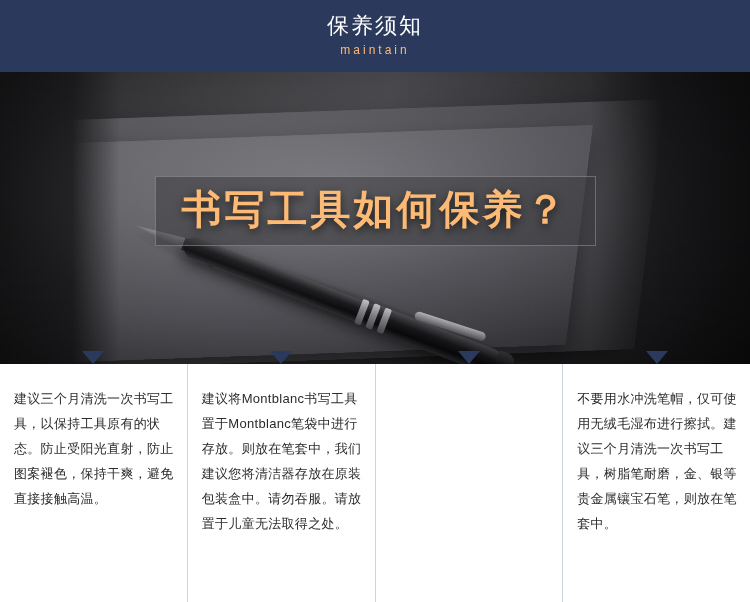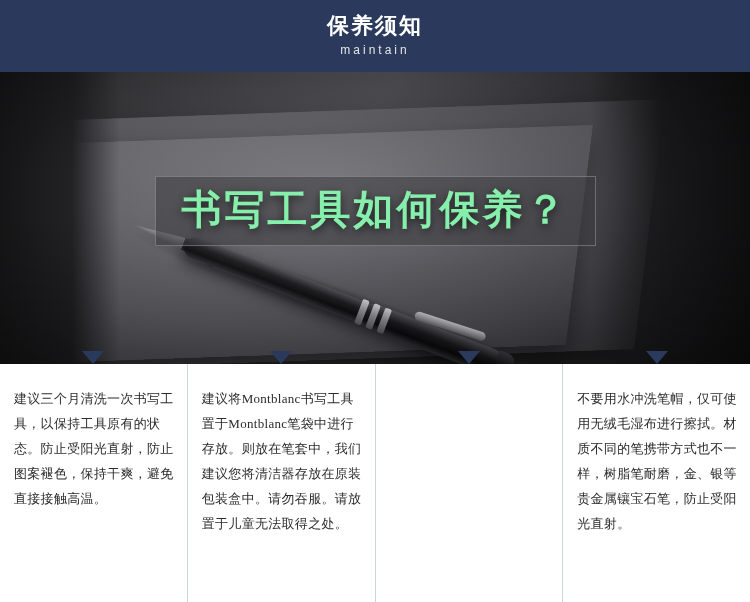--- a/index.html
+++ b/index.html
@@ -26,26 +26,26 @@
     background: #2b3a5c;
     display: flex;
     flex-direction: column;
     align-items: center;
     justify-content: center;
     box-sizing: border-box;
   }
   .banner-title {
     color: #ffffff;
     font-size: 22px;
-    font-weight: bold;
+    font-weight: normal;
     letter-spacing: 2px;
     line-height: 26px;
   }
   .banner-sub {
-    color: #e5e5e5;
+    color: #fdba74;
     font-size: 12px;
     letter-spacing: 3px;
     line-height: 18px;
     margin-top: 2px;
   }
 
   
   .hero {
     position: relative;
     width: 750px;
@@ -189,21 +189,21 @@
     left: 0;
     right: 0;
     top: 104px;
     display: flex;
     justify-content: center;
   }
   .hero-caption {
     padding: 6px 26px 10px 26px;
     background: rgba(60,60,64,.55);
     border: 1px solid rgba(200,200,205,.35);
-    color: #86efac;
+    color: #fdba74;
     font-size: 40px;
     font-weight: bold;
     letter-spacing: 3px;
     line-height: 52px;
     text-shadow: 0 3px 10px rgba(0,0,0,.65);
     white-space: nowrap;
   }
 
   
   .tips {
@@ -213,21 +213,20 @@
     background: #ffffff;
     display: flex;
     box-sizing: border-box;
   }
   .tip {
     position: relative;
     flex: 1 1 0;
     padding: 22px 12px 10px 14px;
     box-sizing: border-box;
     border-left: 1px solid #cfd3dc;
-    font-family: Liberation Serif, serif;
   }
   .tip:first-child {
     border-left: none;
     padding-left: 14px;
   }
   .tip-arrow {
     position: absolute;
     top: -13px;
     left: 50%;
     margin-left: -11px;
@@ -293,18 +292,18 @@
       <div class="tip-arrow"></div>
       <div class="tip-text">建议将Montblanc书写工具置于Montblanc笔袋中进行存放。则放在笔套中，我们建议您将清洁器存放在原装包装盒中。请勿吞服。请放置于儿童无法取得之处。</div>
     </div>
 
     <div class="tip">
       <div class="tip-arrow"></div>
     </div>
 
     <div class="tip">
       <div class="tip-arrow"></div>
-      <div class="tip-text">不要用水冲洗笔帽，仅可使用无绒毛湿布进行擦拭。材质不同的笔携带方式也不一样，树脂笔耐磨，金、银等贵金属镶宝石笔，防止受阳光直射。</div>
+      <div class="tip-text">不要用水冲洗笔帽，仅可使用无绒毛湿布进行擦拭。建议三个月清洗一次书写工具，树脂笔耐磨，金、银等贵金属镶宝石笔，则放在笔套中。</div>
     </div>
 
   </div>
 
 </div>
 
 </body></html>

